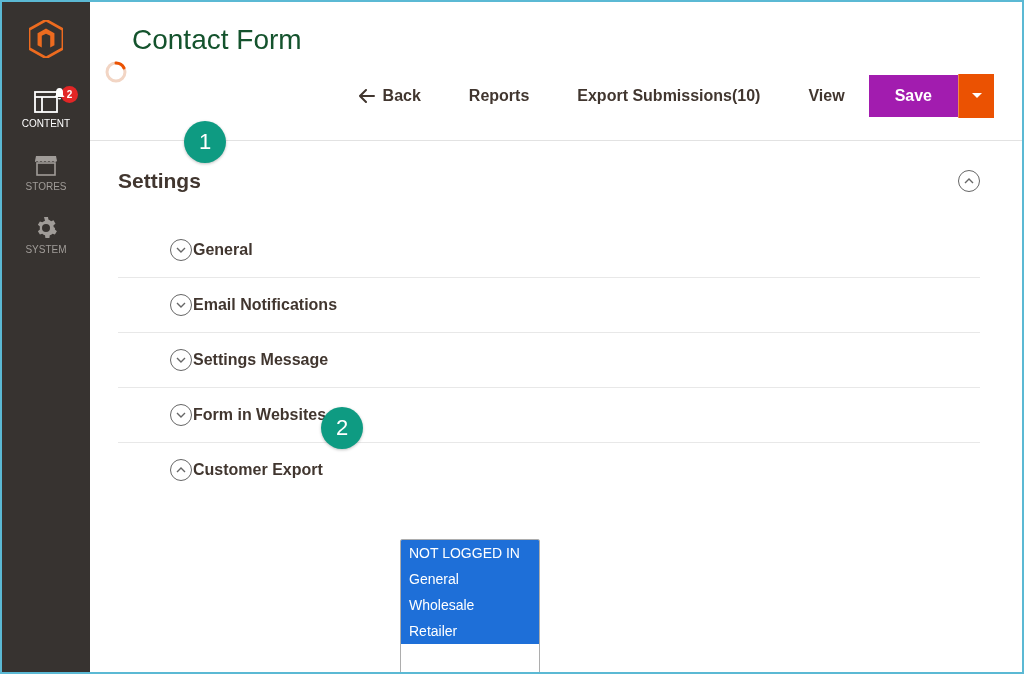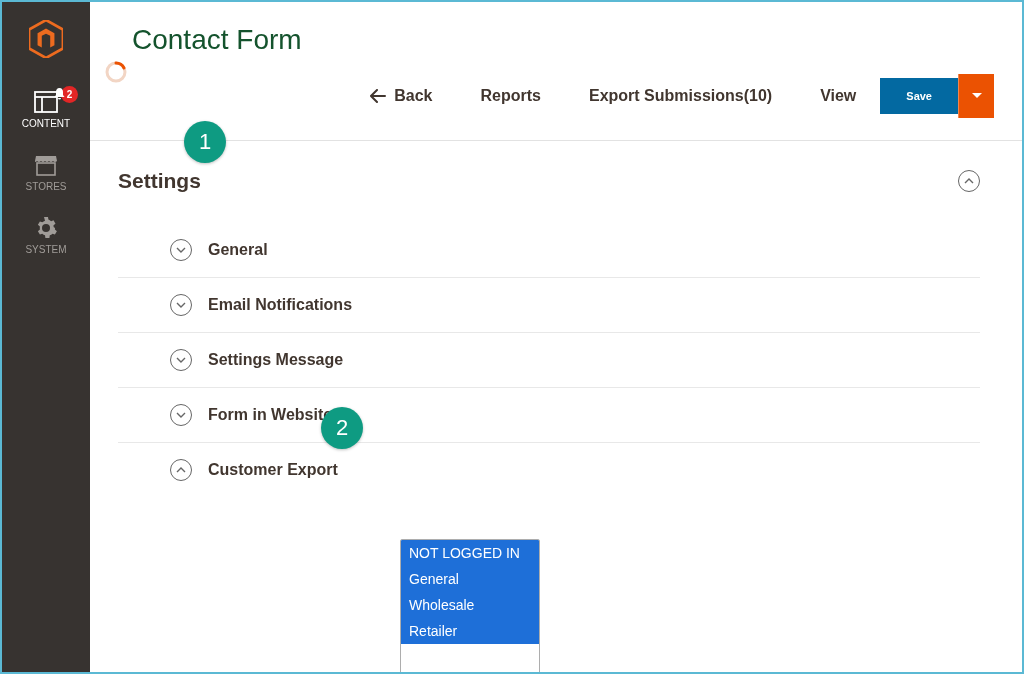--- a/index.html
+++ b/index.html
@@ -10,27 +10,27 @@
     .nav-item{width:88px;padding:14px 0 10px 0;display:flex;flex-direction:column;align-items:center;color:#a09c98;font-size:10px;cursor:pointer;position:relative}
     .nav-item.active{color:#fff}
     .nav-icon{width:28px;height:24px;display:flex;align-items:center;justify-content:center;margin-bottom:4px}
     .badge{position:absolute;top:10px;right:12px;background:#e22626;color:#fff;border-radius:9px;min-width:17px;height:17px;font-size:10px;display:flex;align-items:center;justify-content:center;font-weight:600;padding:0 4px}
     .main{position:absolute;left:88px;top:0;right:0;bottom:0;background:#fff;overflow-y:auto}
     .header{padding:22px 28px 0 28px;position:relative}
     .title{font-size:28px;color:#14532d;font-weight:400;padding-left:14px}
     .spinner{position:absolute;left:14px;top:58px;width:24px;height:24px}
     .actions{display:flex;align-items:center;justify-content:flex-end;gap:0;padding:18px 28px 22px 28px;border-bottom:1px solid #e2e2e2}
     .action-link{color:#41362f;font-size:16px;font-weight:600;padding:10px 24px;cursor:pointer;display:flex;align-items:center;gap:8px}
-    .btn-save{background:#0369a1;color:#fff;font-size:11px;font-weight:600;padding:12px 26px;border:none;cursor:pointer}
+    .btn-save{background:#a21caf;color:#fff;font-size:16px;font-weight:600;padding:12px 26px;border:none;cursor:pointer}
     .btn-save-dd{background:#eb5202;color:#fff;width:36px;height:44px;border:none;border-left:1px solid rgba(255,255,255,.3);cursor:pointer;display:flex;align-items:center;justify-content:center}
     .content{padding:28px 42px 28px 28px}
     .panel{display:flex;align-items:center;justify-content:space-between;margin-bottom:30px}
     .panel-title{color:#41362f;font-size:21px}
     .chev-circle{width:22px;height:22px;border:1px solid #666;border-radius:50%;display:flex;align-items:center;justify-content:center;cursor:pointer}
-    .sub-item{display:flex;align-items:center;gap:16px;padding:16px 0 16px 52px;border-bottom:1px solid #e8e8e8;cursor:pointer}
+    .sub-item{display:flex;align-items:center;gap:1px;padding:16px 0 16px 52px;border-bottom:1px solid #e8e8e8;cursor:pointer}
     .sub-item:first-child{border-top:none}
     .sub-item .chev-circle{flex-shrink:0}
     .sub-label{font-size:16px;color:#41362f;font-weight:600}
     .select-wrap{margin-left:282px;margin-top:42px}
     select.multi{width:140px;height:162px;border:1px solid #adadad;font-size:14px;font-family:inherit;outline:none}
     select.multi option{padding:5px 8px;color:#fff;background:#1e6fd8}
     .step-badge{position:absolute;width:42px;height:42px;border-radius:50%;background:#0e9b82;color:#fff;font-size:22px;display:flex;align-items:center;justify-content:center;font-weight:400;box-shadow:0 1px 3px rgba(0,0,0,.25);z-index:10}
     .step1{left:182px;top:119px}
     .step2{left:319px;top:405px}
   </style>

